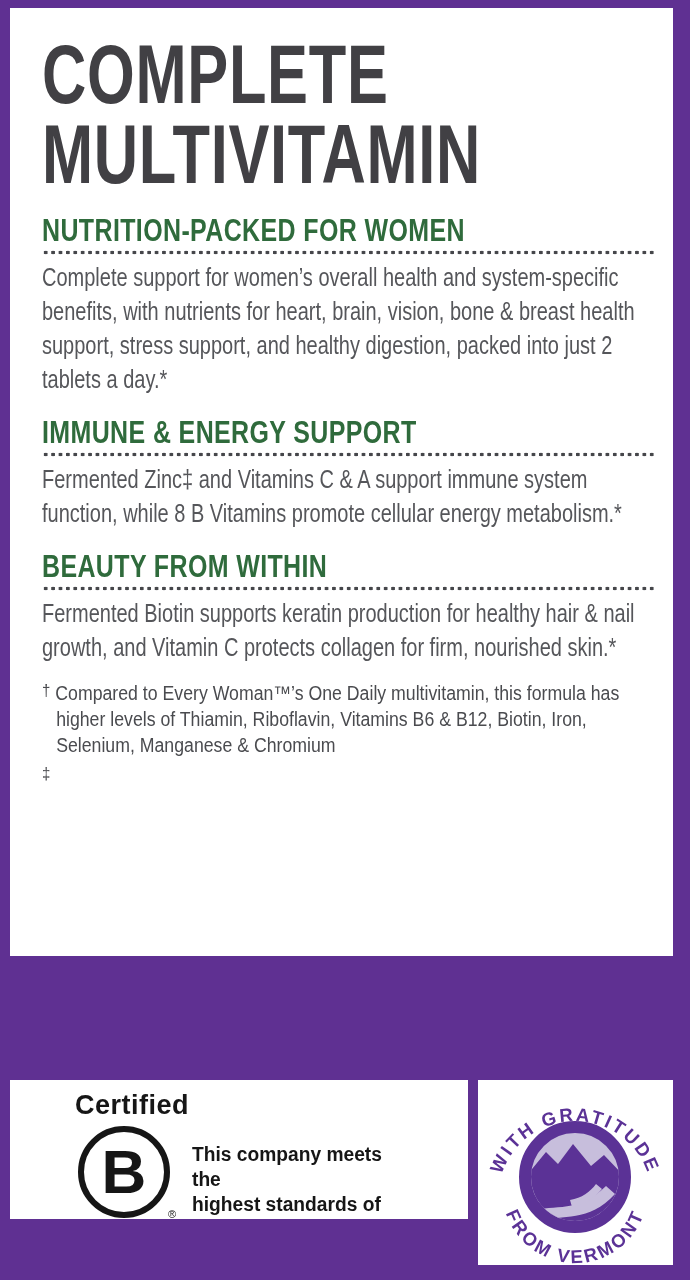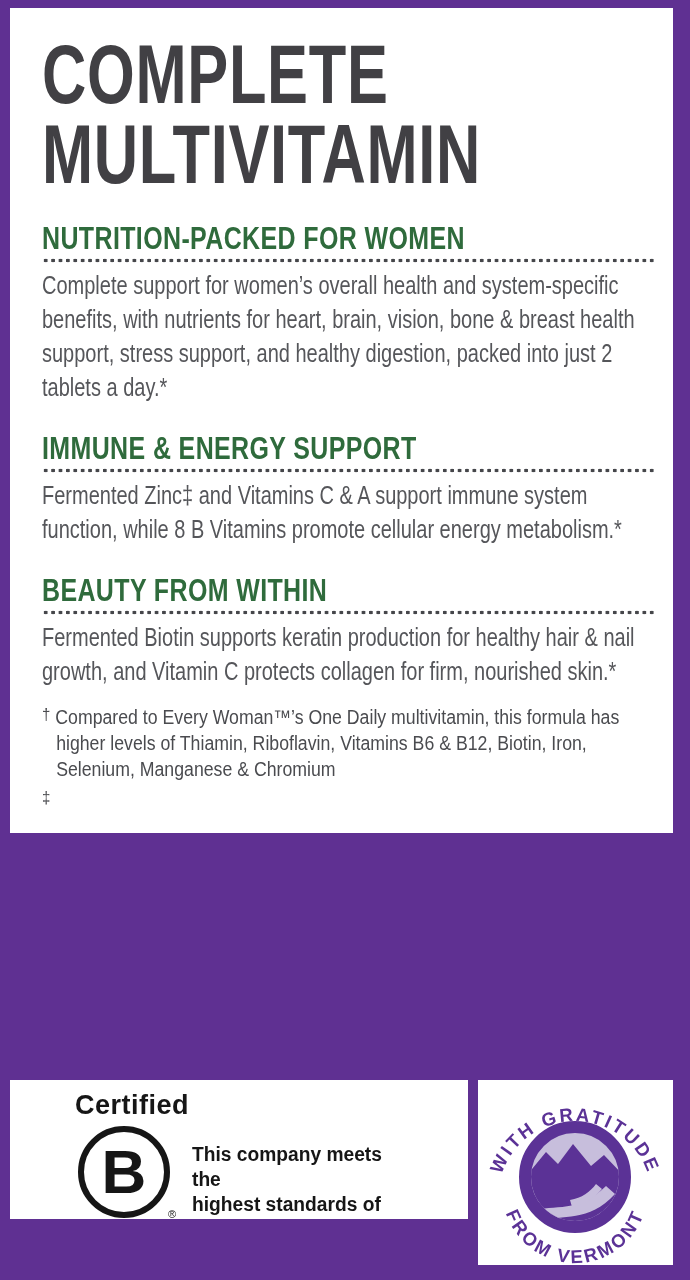--- a/index.html
+++ b/index.html
@@ -3,35 +3,35 @@
 <meta charset="utf-8">
 <style>
   html,body{margin:0;padding:0;}
   body{
     width:690px;height:1280px;
     background:#5f3092;
     font-family:"Liberation Sans",sans-serif;
     position:relative;overflow:hidden;
   }
   .panel{background:#ffffff;position:absolute;overflow:hidden;}
-  #main-panel{left:10px;top:8px;width:663px;height:825px;padding:0 18px 0 32px;box-sizing:border-box;}
+  #main-panel{left:10px;top:8px;width:663px;height:948px;padding:0 18px 0 32px;box-sizing:border-box;}
   #bcorp-panel{left:10px;top:1080px;width:458px;height:139px;}
   #vermont-panel{left:478px;top:1080px;width:195px;height:185px;}
 
   
   .title{
     margin:26px 0 0 0;
     font-size:84px;line-height:80px;font-weight:700;
     color:#414044;letter-spacing:1px;
     transform:scaleX(0.73);transform-origin:left top;
     white-space:nowrap;
   }
 
   
-  .section{margin-top:26px;}
+  .section{margin-top:18px;}
   .section-heading{
     display:inline-block;
     font-size:32px;font-weight:700;color:#2f6b3c;
     letter-spacing:0.5px;white-space:nowrap;
     transform:scaleX(0.78);transform-origin:left top;
     margin:0;line-height:36px;
   }
   .dotted-rule{
     height:7px;margin:1px 0 4px 0;
     background-image:radial-gradient(circle,#45464a 1.7px,transparent 2.1px);

